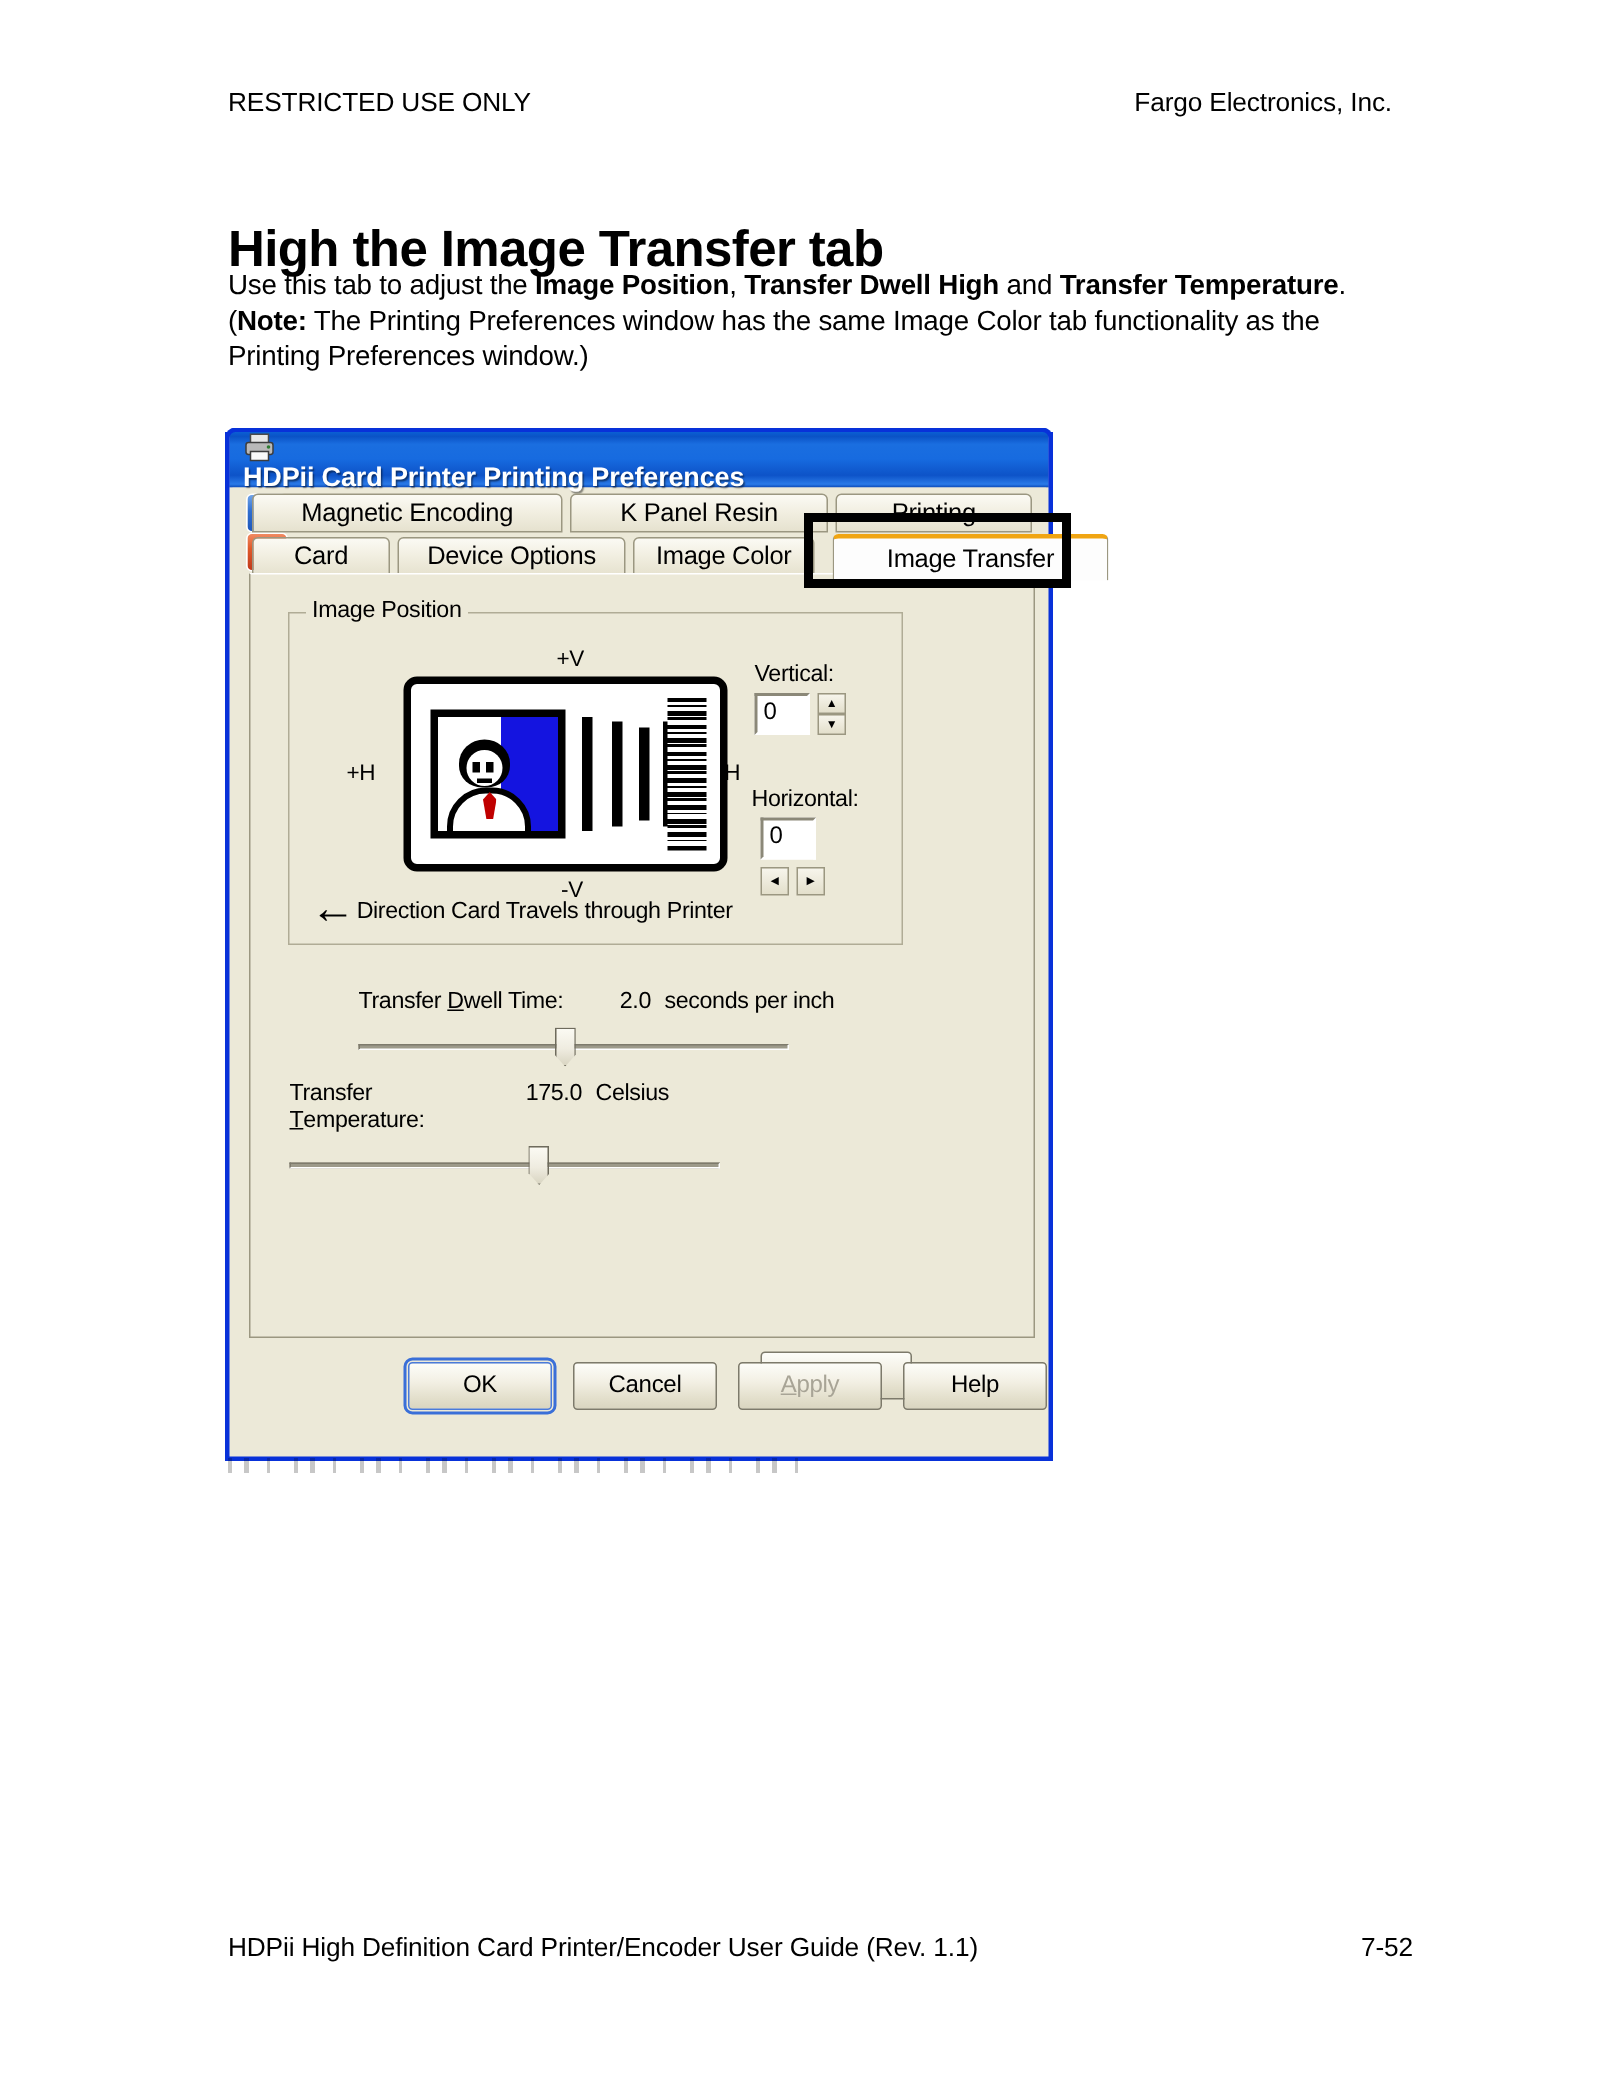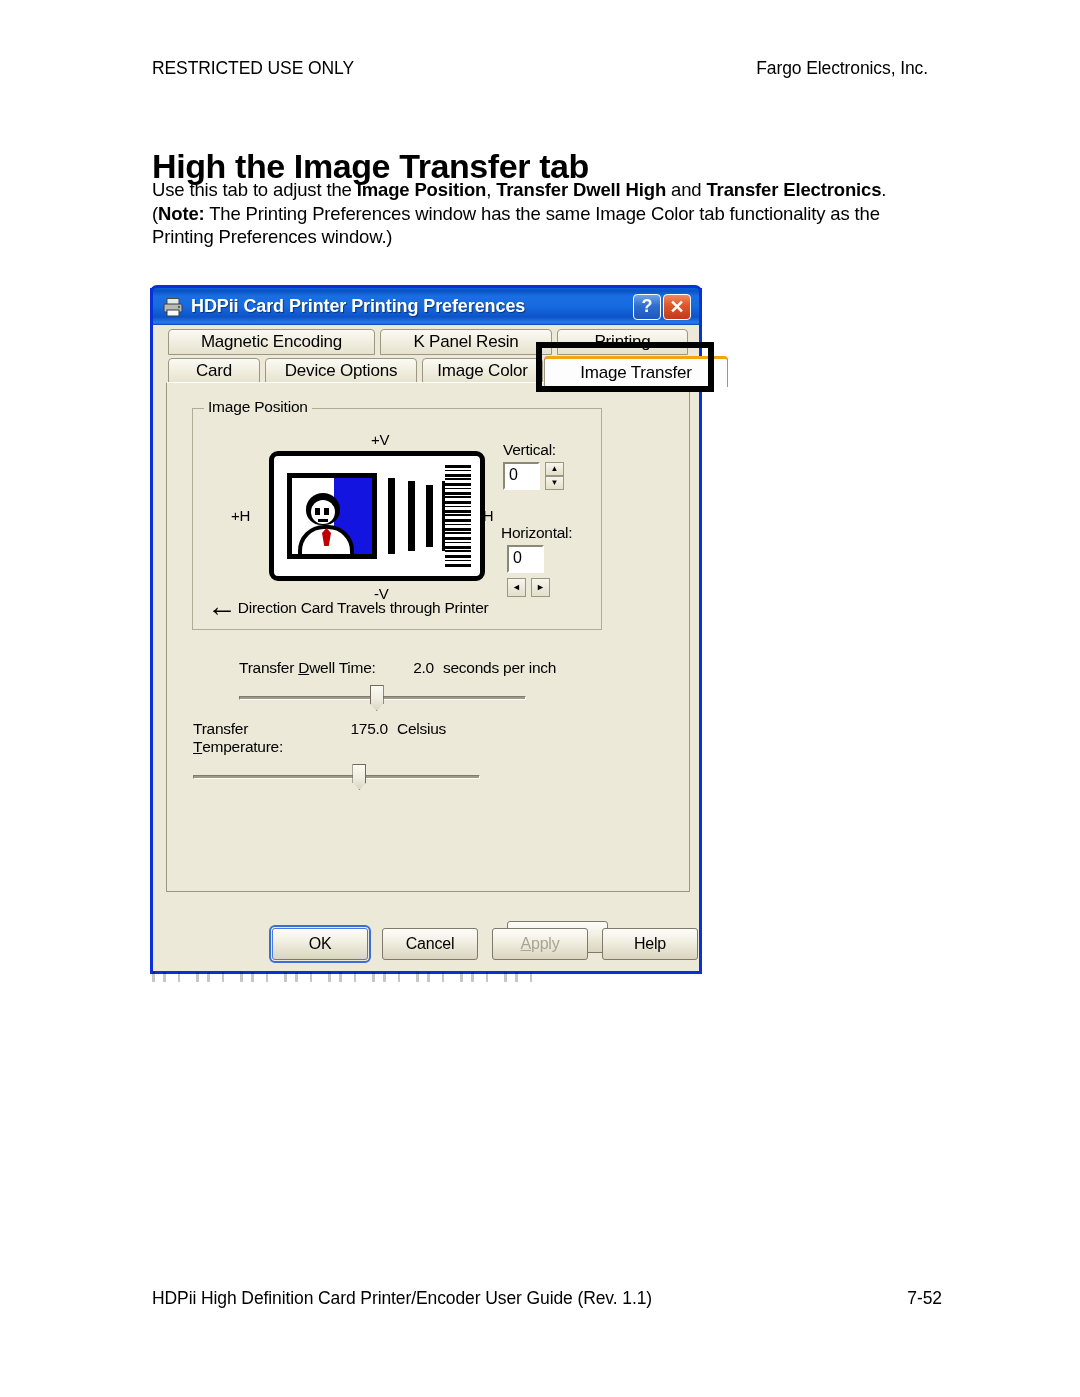--- a/index.html
+++ b/index.html
@@ -66,29 +66,29 @@
     height: 686px;
     background: #ece9d8;
     border: 3px solid #0831d9;
     border-top: none;
     box-sizing: border-box;
   }
   .titlebar {
     height: 40px;
     background: linear-gradient(180deg,#0a5fd4 0%, #0a52c6 8%, #1a6ee0 22%, #176be0 48%, #0d53c8 78%, #2a7ae8 94%, #0a47b5 100%);
     display: flex;
-    align-items: center;
     padding: 0 4px 0 9px;
     box-sizing: border-box;
     position: relative;
     border-left: 3px solid #0831d9;
     border-right: 3px solid #0831d9;
     border-top: 3px solid #0831d9;
     margin: -3px -3px 0 -3px;
     border-radius: 7px 7px 0 0;
+    flex-direction: column;
   }
   .title-icon {
     width: 22px; height: 20px;
     margin-right: 7px;
     flex: none;
     position: relative;
   }
   .title-text {
     color: #fff;
     font-size: 18px;
@@ -409,21 +409,20 @@
     background: linear-gradient(180deg,#fdfdf9 0%, #f2efe3 42%, #e4e0cd 75%, #d9d5c0 100%);
     border: 1px solid #7d7a6b;
     border-radius: 3px;
     font-size: 16px;
     letter-spacing: -0.2px;
     display: flex;
     align-items: center;
     justify-content: center;
     box-sizing: border-box;
     color: #000;
-    margin-top: 20px;
   }
   .btn-default {
     position: absolute;
     left: 340px; top: 518px;
     width: 101px; height: 32px;
   }
   .btn-row {
     position: absolute;
     left: 0; top: 620px;
     width: 100%;
@@ -456,21 +455,21 @@
 <body>
 
 <div class="page-header">
   <span>RESTRICTED USE ONLY</span>
   <span>Fargo Electronics, Inc.</span>
 </div>
 
 <h1 class="page-title">High the Image Transfer tab</h1>
 
 <div class="body-copy">
-  <span>Use this tab to adjust the </span><b>Image Position</b><span>, </span><b>Transfer Dwell High</b><span> and </span><b>Transfer Electronics</b><span>. (</span><b>Note:</b><span>  The Printing Preferences window has the same Image Color tab functionality as the  Printing Preferences window.)</span>
+  <span>Use this tab to adjust the </span><b>Image Position</b><span>, </span><b>Transfer Dwell High</b><span> and </span><b>Transfer Temperature</b><span>. (</span><b>Note:</b><span>  The Printing Preferences window has the same Image Color tab functionality as the  Printing Preferences window.)</span>
 </div>
 
 <div class="dialog">
 
   <div class="titlebar">
     <span class="title-icon">
       <svg width="22" height="20" viewBox="0 0 22 20">
         <rect x="5" y="1.5" width="12" height="6" fill="#e8e8e8" stroke="#4a4a4a" stroke-width="1"></rect>
         <rect x="2" y="7" width="18" height="8" rx="1.6" fill="#b9b9b9" stroke="#3d3d3d" stroke-width="1"></rect>
         <rect x="5" y="13" width="12" height="6" fill="#fafafa" stroke="#3d3d3d" stroke-width="1"></rect>
@@ -483,21 +482,21 @@
   </div>
 
   <div class="tab-zone">
     <div class="tab tab-row1" style="left:7px;width:207px;">Magnetic Encoding</div>
     <div class="tab tab-row1" style="left:219px;width:172px;">K Panel Resin</div>
     <div class="tab tab-row1" style="left:396px;width:131px;">Printing</div>
 
     <div class="tab tab-row2" style="left:7px;width:92px;">Card</div>
     <div class="tab tab-row2" style="left:104px;width:152px;">Device Options</div>
     <div class="tab tab-row2" style="left:261px;width:121px;">Image Color</div>
-    <div class="tab tab-row2 selected" style="left:383px;width:184px;top:27px;">Image Transfer</div>
+    <div class="tab tab-row2 selected" style="left:394px;width:184px;top:27px;">Image Transfer</div>
 
     <div class="tab-highlight"></div>
   </div>
 
   <div class="tab-panel">
 
     <div class="groupbox">
       <span class="group-legend">Image Position</span>
 
       <span class="axis-lbl lbl-plusv">+V</span>

